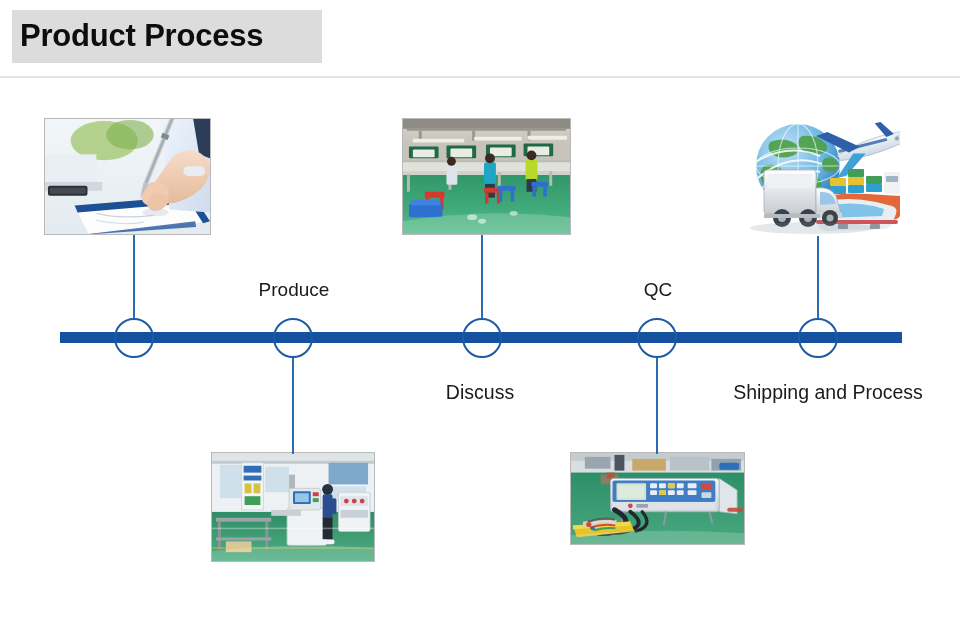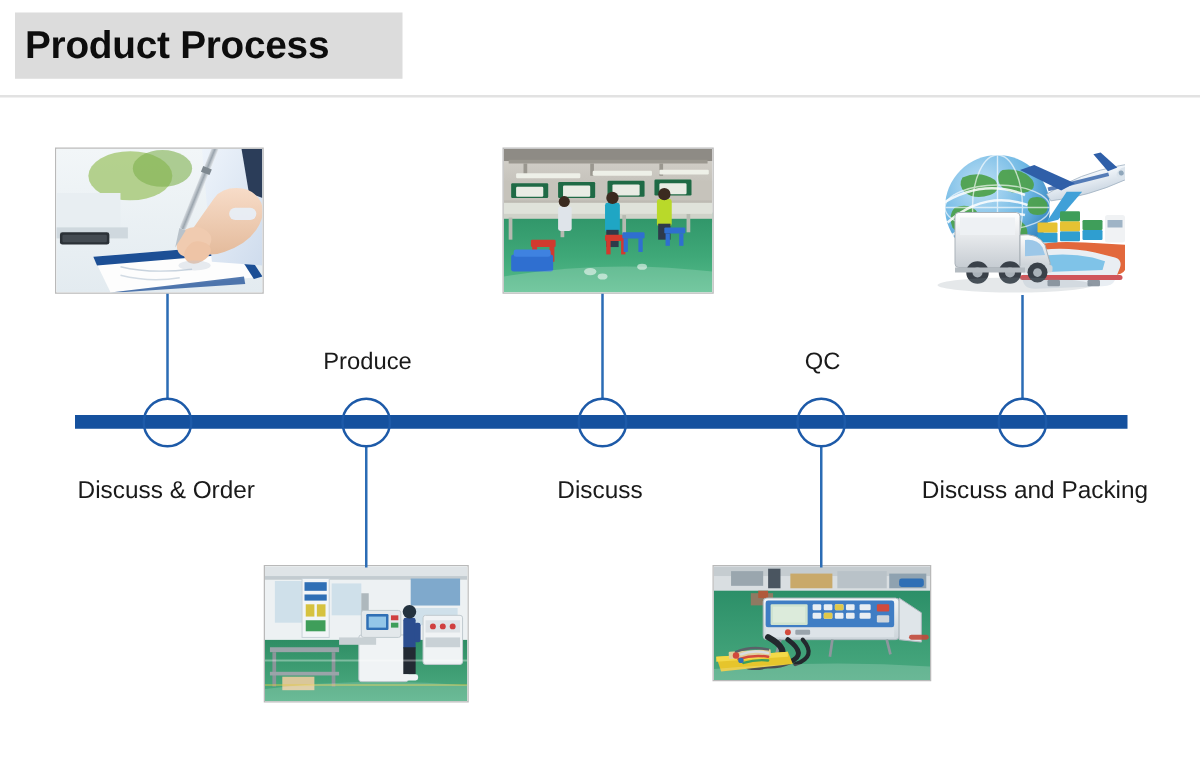--- a/index.html
+++ b/index.html
@@ -491,17 +491,16 @@
   <div id="timeline-bar"></div>
 
   <div class="node" style="left:114px; top:318px;"></div>
   <div class="node" style="left:273px; top:318px;"></div>
   <div class="node" style="left:462px; top:318px;"></div>
   <div class="node" style="left:637px; top:318px;"></div>
   <div class="node" style="left:798px; top:318px;"></div>
 
   <div class="stage-label" style="left:294px; top:278px;text-align:right;">Produce</div>
   <div class="stage-label" style="left:658px; top:278px;text-align:right;">QC</div>
-  <div class="stage-label below" style="left:133px; top:380px;">Discuss &amp; Order</div>
   <div class="stage-label below" style="left:480px; top:380px;">Discuss</div>
-  <div class="stage-label below" style="left:828px; top:380px;">Discuss and Packing</div>
+  <div class="stage-label below" style="left:828px; top:380px;">Shipping and Process</div>
 
 </div>
 
 </body></html>

